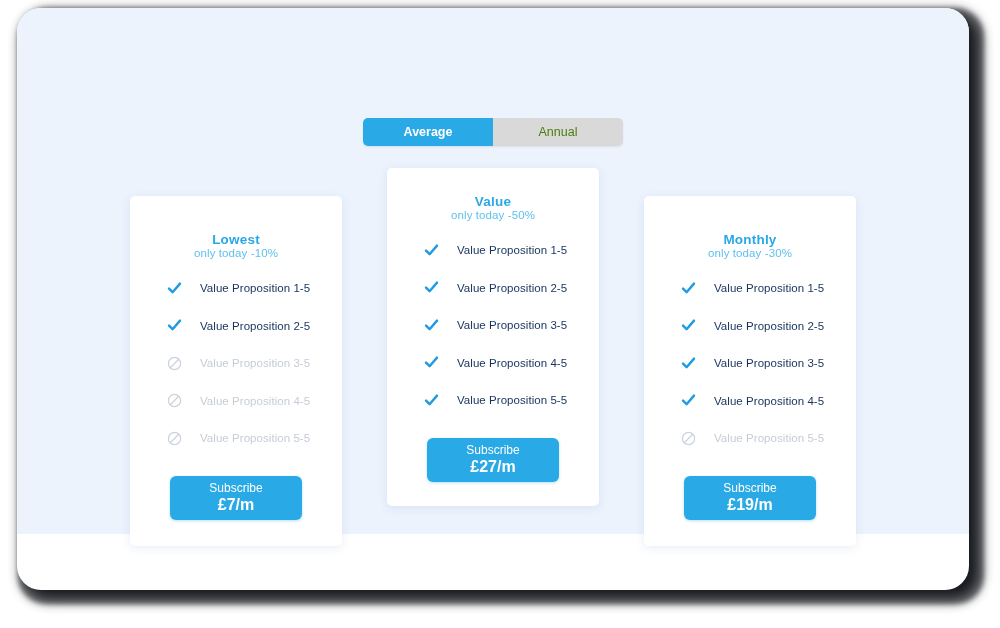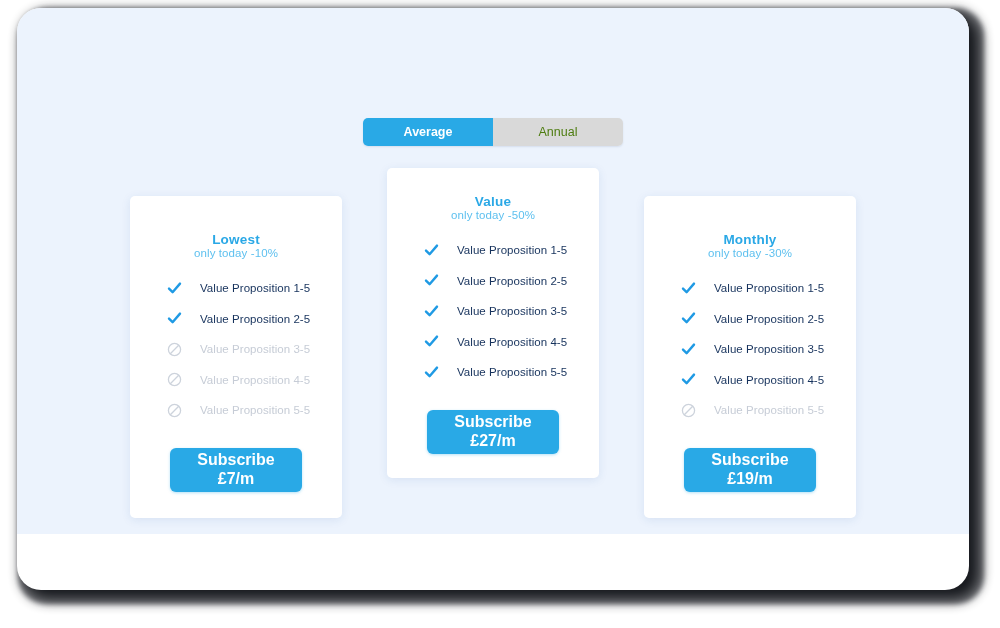--- a/index.html
+++ b/index.html
@@ -186,20 +186,21 @@
     color: #5ec0ef;
     letter-spacing: .1px;
   }
 
   .feature-list {
     margin-top: 14px;
     width: 100%;
     list-style: none;
     display: flex;
     flex-direction: column;
+    gap: 7px;
   }
   .feature-item {
     display: flex;
     align-items: center;
     height: 30.5px;
     padding-left: 22px;
   }
   .feature-icon {
     width: 16px;
     height: 16px;
@@ -227,21 +228,21 @@
     color: #ffffff;
     display: flex;
     flex-direction: column;
     align-items: center;
     justify-content: center;
     gap: 1px;
     cursor: pointer;
     font-family: inherit;
     box-shadow: 0 1px 3px rgba(41,169,230,.35);
   }
-  .subscribe-label { font-size: 16px; font-weight: bold; }
+  .subscribe-label { font-size: 12px; }
   .subscribe-price { font-size: 16px; font-weight: bold; }
 </style>
 </head>
 <body>
 
 <div id="device-shadow-grain"></div>
 <div id="device-shadow"></div>
 
 <div id="device">
 

